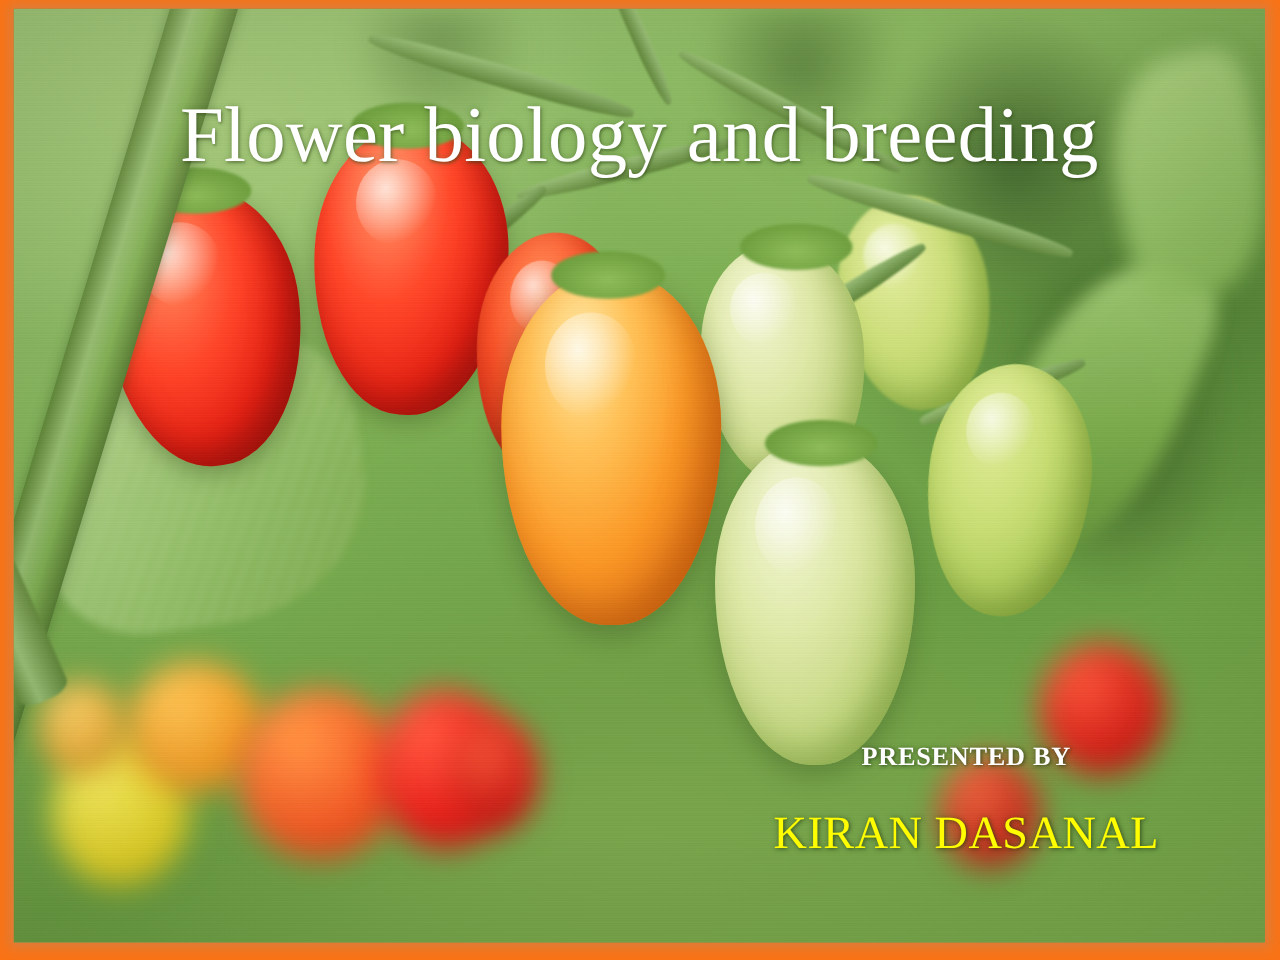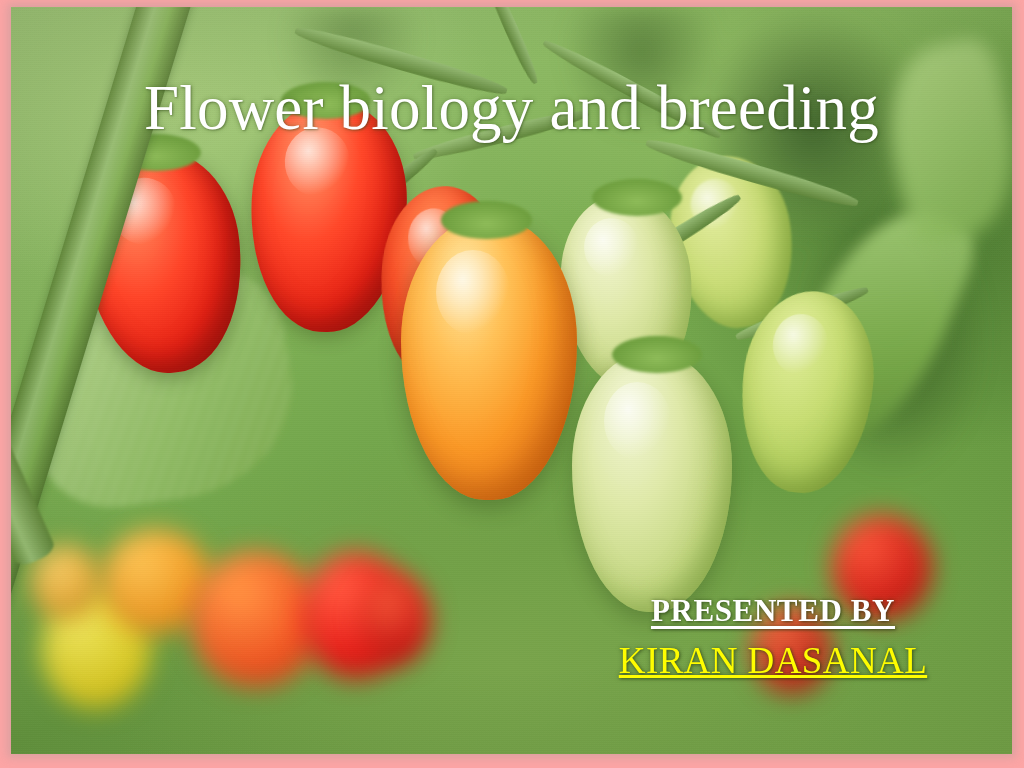--- a/index.html
+++ b/index.html
@@ -9,21 +9,21 @@
     height: 768px;
     overflow: hidden;
     background: #ffffff;
     font-family: "Liberation Serif", serif;
   }
 
   #slide {
     position: relative;
     width: 1024px;
     height: 768px;
-    background: #fca5a5;
+    background: #f97316;
     overflow: hidden;
   }
 
   
   #photo-frame {
     position: absolute;
     left: 11px;
     top: 7px;
     width: 1001px;
     height: 747px;
@@ -285,39 +285,37 @@
     position: absolute;
     right: 74px;
     top: 586px;
     text-align: center;
     width: 330px;
     pointer-events: none;
   }
   #presented-by {
     display: block;
     font-family: "Liberation Serif", "DejaVu Serif", serif;
-    font-size: 31px;
+    font-size: 21px;
     font-weight: 700;
     color: #ffffff;
     letter-spacing: .6px;
-    text-decoration: underline;
     text-underline-offset: 5px;
     text-decoration-thickness: 3px;
     text-shadow: 1px 1px 3px rgba(30,50,15,.55), 0 0 4px rgba(30,50,15,.35);
   }
   #presenter-name {
     display: block;
-    margin-top: 10px;
+    margin-top: 27px;
     font-family: "Liberation Serif", "DejaVu Serif", serif;
     font-size: 37px;
     font-weight: 400;
     color: #fffd00;
     letter-spacing: .4px;
     text-shadow: 1px 1px 3px rgba(35,55,15,.60), 0 0 5px rgba(35,55,15,.35);
-    text-decoration: underline;
   }
 </style>
 </head>
 <body>
 
 <div id="slide">
 
   <div id="photo-frame">
 
     <div id="photo">

